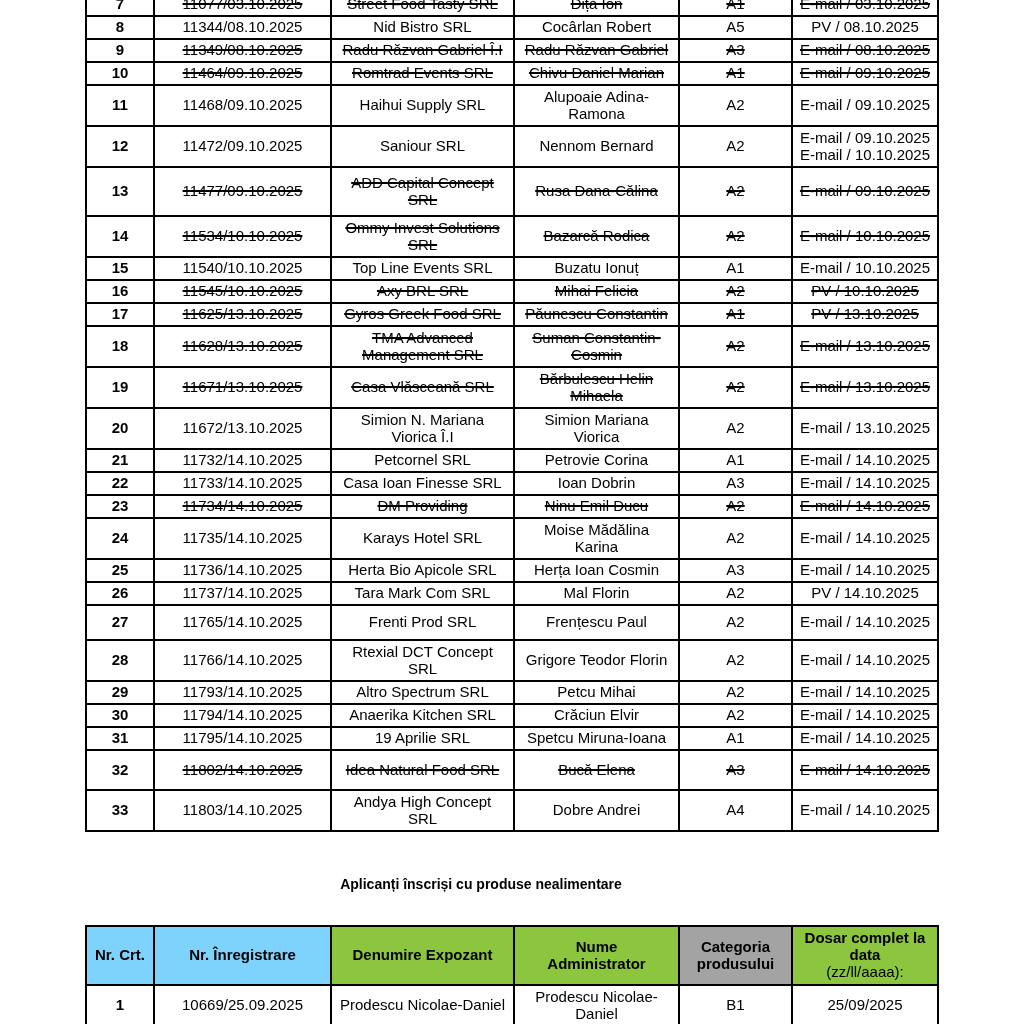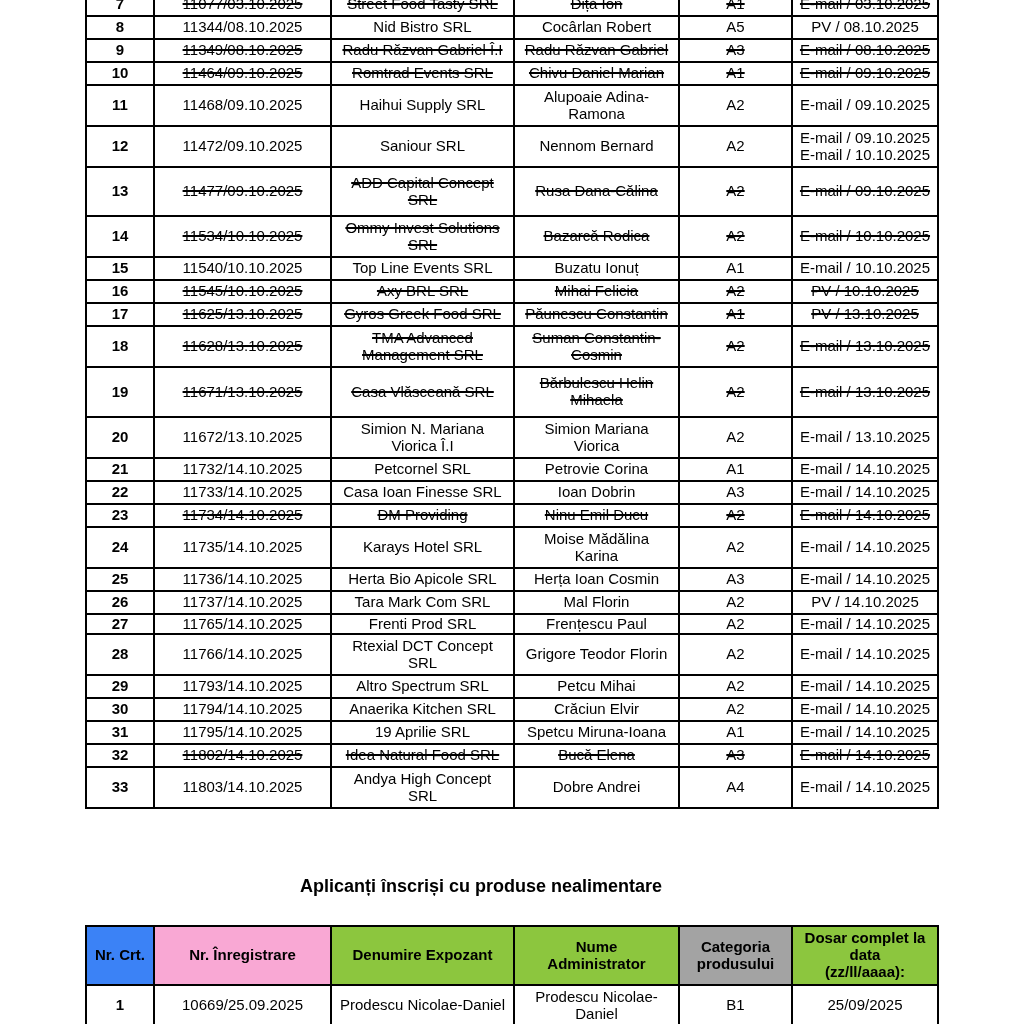--- a/index.html
+++ b/index.html
@@ -30,26 +30,26 @@
     overflow: hidden;
     font-weight: normal;
   }
   .bold { font-weight: bold; }
   .struck {
     text-decoration: line-through;
     text-decoration-thickness: 2px;
     text-decoration-color: #000000;
   }
   #table2 th { font-weight: bold; }
-  #table2 th .sub { font-weight: bold; display: block; }
+  #table2 th .sub { font-weight: normal; display: block; }
   .section-title {
     position: absolute;
     left: 85px; top: 876px; width: 852px;
     text-align: center;
-    font-size: 18px; font-weight: bold;
+    font-size: 14px; font-weight: bold;
     transform: translateX(-30px);
   }
 </style>
 </head>
 <body>
 
 <table id="table1">
   <colgroup>
     <col style="width:68px">
       <col style="width:177px">
@@ -154,21 +154,21 @@
       <tr style="height: 41px;">
         <td><span class="bold">18</span></td>
         <td><span class="struck">11628/13.10.2025</span></td>
         <td><span class="struck">TMA Advanced
 Management SRL</span></td>
         <td><span class="struck">Suman Constantin-
 Cosmin</span></td>
         <td><span class="struck">A2</span></td>
         <td><span class="struck">E-mail / 13.10.2025</span></td>
       </tr>
-      <tr style="height: 50px;">
+      <tr style="height: 41px;">
         <td><span class="bold">19</span></td>
         <td><span class="struck">11671/13.10.2025</span></td>
         <td><span class="struck">Casa Vlăsceană SRL</span></td>
         <td><span class="struck">Bărbulescu Helin
 Mihaela</span></td>
         <td><span class="struck">A2</span></td>
         <td><span class="struck">E-mail / 13.10.2025</span></td>
       </tr>
       <tr style="height: 41px;">
         <td><span class="bold">20</span></td>
@@ -222,21 +222,21 @@
         <td><span>E-mail / 14.10.2025</span></td>
       </tr>
       <tr style="height: 23px;">
         <td><span class="bold">26</span></td>
         <td><span>11737/14.10.2025</span></td>
         <td><span>Tara Mark Com SRL</span></td>
         <td><span>Mal Florin</span></td>
         <td><span>A2</span></td>
         <td><span>PV / 14.10.2025</span></td>
       </tr>
-      <tr style="height: 20px; border-radius: 6px;">
+      <tr style="height: 35px; border-radius: 6px;">
         <td><span class="bold">27</span></td>
         <td><span>11765/14.10.2025</span></td>
         <td><span>Frenti Prod SRL</span></td>
         <td><span>Frențescu Paul</span></td>
         <td><span>A2</span></td>
         <td><span>E-mail / 14.10.2025</span></td>
       </tr>
       <tr style="height: 41px;">
         <td><span class="bold">28</span></td>
         <td><span>11766/14.10.2025</span></td>
@@ -263,21 +263,21 @@
         <td><span>E-mail / 14.10.2025</span></td>
       </tr>
       <tr style="height: 23px;">
         <td><span class="bold">31</span></td>
         <td><span>11795/14.10.2025</span></td>
         <td><span>19 Aprilie SRL</span></td>
         <td><span>Spetcu Miruna-Ioana</span></td>
         <td><span>A1</span></td>
         <td><span>E-mail / 14.10.2025</span></td>
       </tr>
-      <tr style="height: 23px;">
+      <tr style="height: 40px;">
         <td><span class="bold">32</span></td>
         <td><span class="struck">11802/14.10.2025</span></td>
         <td><span class="struck">Idea Natural Food SRL</span></td>
         <td><span class="struck">Bucă Elena</span></td>
         <td><span class="struck">A3</span></td>
         <td><span class="struck">E-mail / 14.10.2025</span></td>
       </tr>
       <tr style="height: 41px;">
         <td><span class="bold">33</span></td>
         <td><span>11803/14.10.2025</span></td>
@@ -296,22 +296,22 @@
   <colgroup>
     <col style="width:68px">
       <col style="width:177px">
       <col style="width:183px">
     <col style="width:165px">
       <col style="width:113px">
       <col style="width:146px">
   </colgroup>
   <thead>
       <tr style="height: 59px;">
-        <th style="background: #3b82f6;"><span>Nr. Crt.</span></th>
-        <th style="background: #f9a8d4;"><span>Nr. Înregistrare</span></th>
+        <th style="background: #7dd3fc;"><span>Nr. Crt.</span></th>
+        <th style="background: #7dd3fc;"><span>Nr. Înregistrare</span></th>
         <th style="background: rgb(140, 198, 62);"><span>Denumire Expozant</span></th>
         <th style="background: rgb(140, 198, 62); margin-top: 32px;"><span>Nume
 Administrator</span></th>
         <th style="background: #a3a3a3;"><span>Categoria
 produsului</span></th>
         <th style="background: rgb(140, 198, 62);"><span>Dosar complet la
 data</span><span class="sub">(zz/ll/aaaa):</span></th>
       </tr>
     </thead>
   <tbody>

